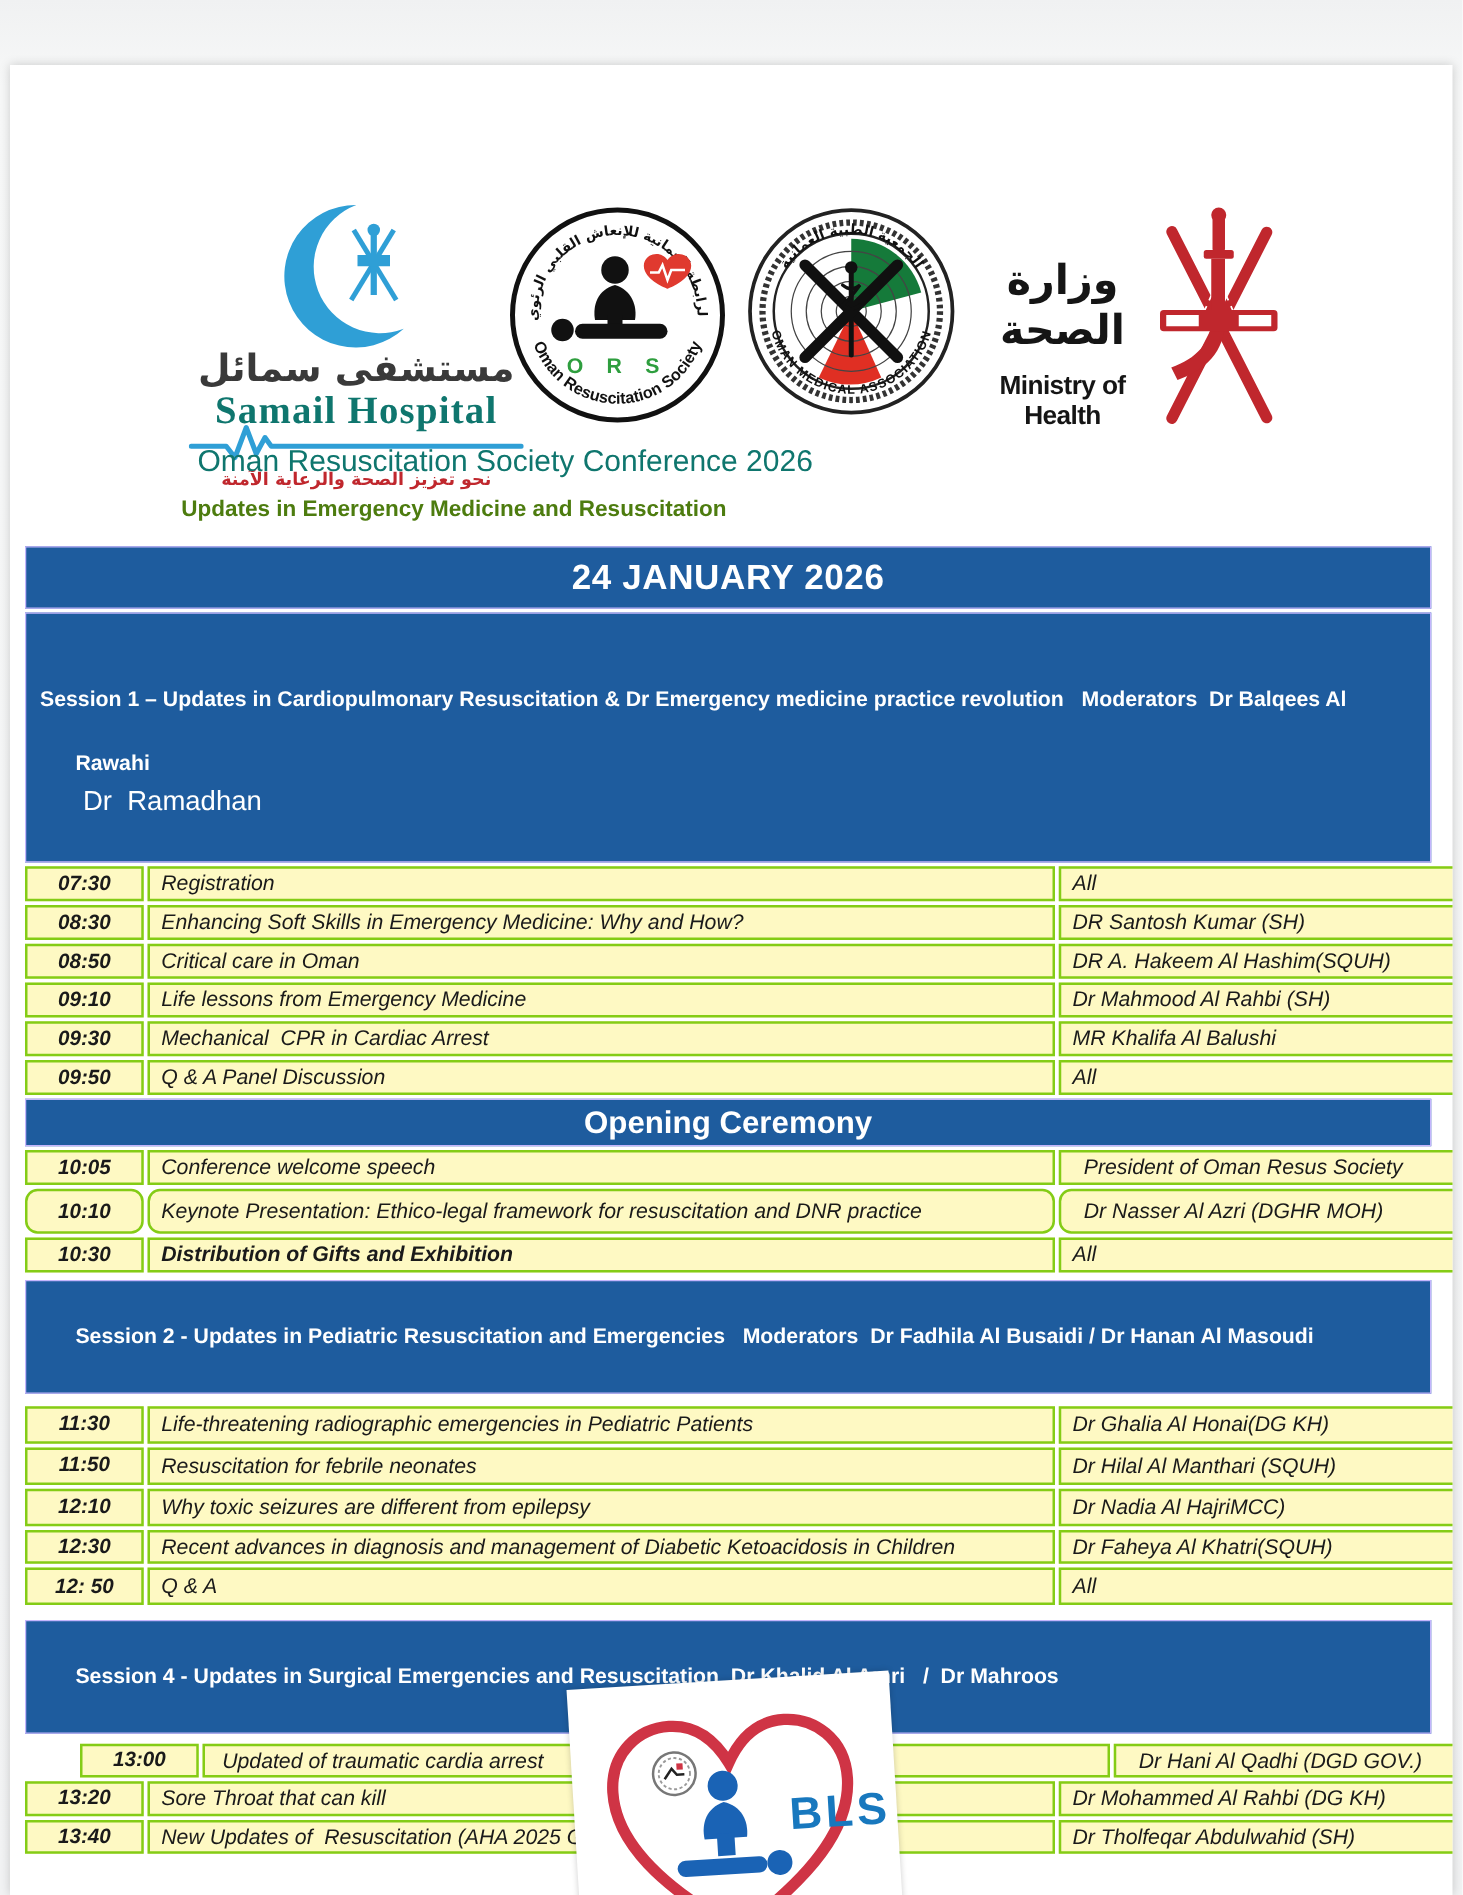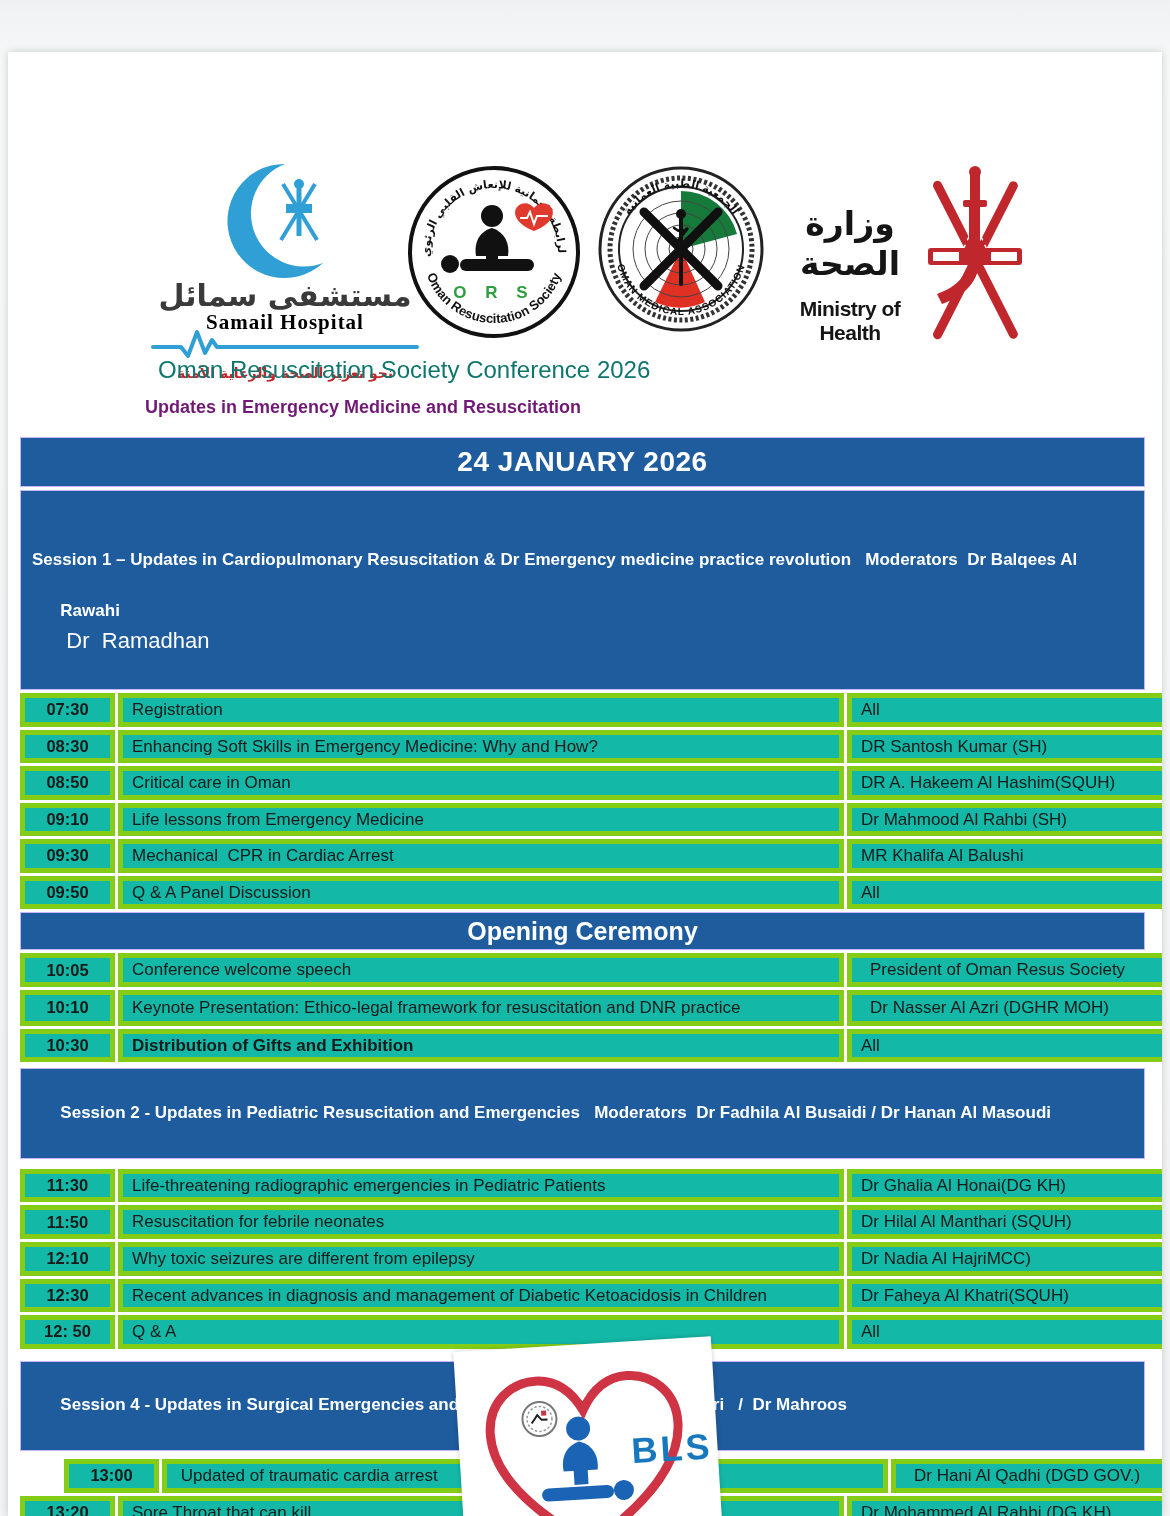--- a/index.html
+++ b/index.html
@@ -15,48 +15,48 @@
     background:#fff;
     box-shadow:0 0 8px rgba(0,0,0,.18);
     overflow:hidden;
   }
   
   .logo-band { position:absolute; left:0; top:0; width:1154px; height:300px; }
   .logo { position:absolute; }
   .samail { left:143px; top:110px; width:268px; text-align:center; }
   .samail .crescent-wrap { height:118px; }
   .samail .ar-name { font-family:"DejaVu Sans", sans-serif; font-weight:bold; font-size:30px; color:#3a3a3a; line-height:1.05; }
-  .samail .en-name { font-family:"Liberation Serif", serif; font-weight:bold; font-size:21px; color:#000000; letter-spacing:1px; line-height:1.0; }
+  .samail .en-name { font-family:"Liberation Serif", serif; font-weight:bold; font-size:31px; color:#0f766e; letter-spacing:1px; line-height:1.0; }
   .samail .ecg { margin-top:-4px; }
   .samail .tagline { font-family:"DejaVu Sans", sans-serif; font-weight:bold; font-size:14px; color:#c0272d; margin-top:0px; }
   .ors-logo  { left:398px; top:112px; }
   .oma-logo  { left:588px; top:112px; }
   .moh { left:762px; top:152px; width:160px; text-align:center; }
   .moh .moh-ar { font-family:"DejaVu Sans", sans-serif; font-weight:bold; font-size:33px; color:#151515; line-height:1.2; }
   .moh .moh-en { font-family:"Liberation Sans", sans-serif; font-weight:bold; font-size:21px; color:#151515; margin-top:14px; letter-spacing:-0.5px; }
   .emblem { left:908px; top:108px; }
   
   .doc-title   { position:absolute; left:150px; top:304px; font-size:24px; font-weight:normal; color:#0f766e; }
-  .doc-subtitle{ position:absolute; left:137px; top:345px; font-size:18px; font-weight:bold; color:#701a75; }
+  .doc-subtitle{ position:absolute; left:137px; top:345px; font-size:18px; font-weight:bold; color:#4d7c0f; }
   
   .schedule { position:absolute; left:12px; top:385px; width:1125px; }
   .bar { background:#1e5c9e; border:1px solid #c4b5fd; color:#fff; font-weight:bold; margin-top:3px; }
   .date-bar { height:50px; display:flex; align-items:center; justify-content:center; font-size:28px; letter-spacing:.5px; margin-top:0; }
   .session-bar { padding:5px 11px 7px; font-size:17px; line-height:1.5; white-space:pre-wrap; }
   .session-bar .line1 { display:block; }
   .session-bar .alt-font { font-size:22px; font-weight:400; margin-left:6px; }
   .ceremony-bar { height:38px; display:flex; align-items:center; justify-content:center; font-size:25px; }
   .trow { display:flex; gap:3px; margin-top:3px; }
-  .cell { background:#14b8a6; border:5px solid #84cc16; display:flex; align-items:center; min-height:28px; white-space:pre-wrap; line-height:1.15; }
+  .cell { background:#fef9c3; border:2px solid #84cc16; display:flex; align-items:center; min-height:28px; white-space:pre-wrap; line-height:1.15;font-style:italic; }
   .time    { width:95px;  justify-content:center; font-weight:bold; font-size:16.5px; flex:none; }
   .topic   { width:726px; padding:2px 9px; font-size:17px; flex:none; }
   .speaker { width:327px; padding:2px 9px; font-size:17px; flex:none; }
   .sp-indent  { padding-left:18px; }
   .topic-bold { font-weight:bold; }
-  .tall .cell { min-height:36px; }
+  .tall .cell { min-height:36px;border-radius:10px; }
   .row30 .cell { min-height:30px; }
   .row27 .cell { min-height:27px; }
   .mt6 { margin-top:6px; } .mt8 { margin-top:8px;padding-left:44px; } .mt10 { margin-top:10px; } .mt12 { margin-top:12px; }
   
   .bls-card {
     position:absolute; left:452px; top:1292px; width:258px; height:230px;
     background:#fff; box-shadow:0 0 5px rgba(0,0,0,.20);
     transform:rotate(-3.5deg);
     display:flex; align-items:flex-start; justify-content:center;
   }

